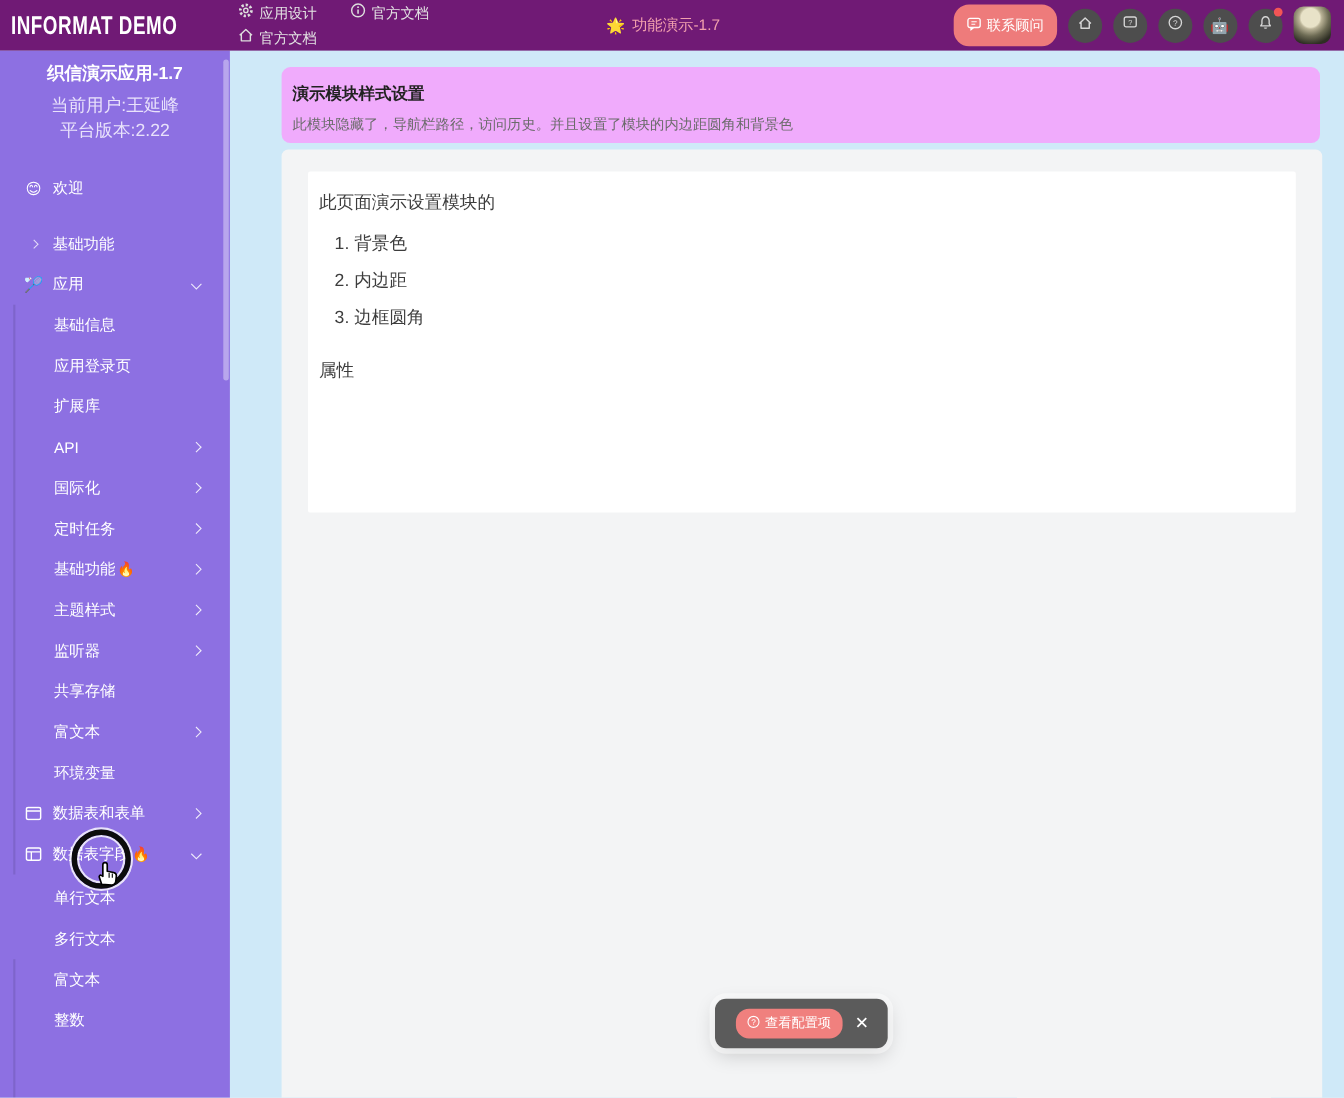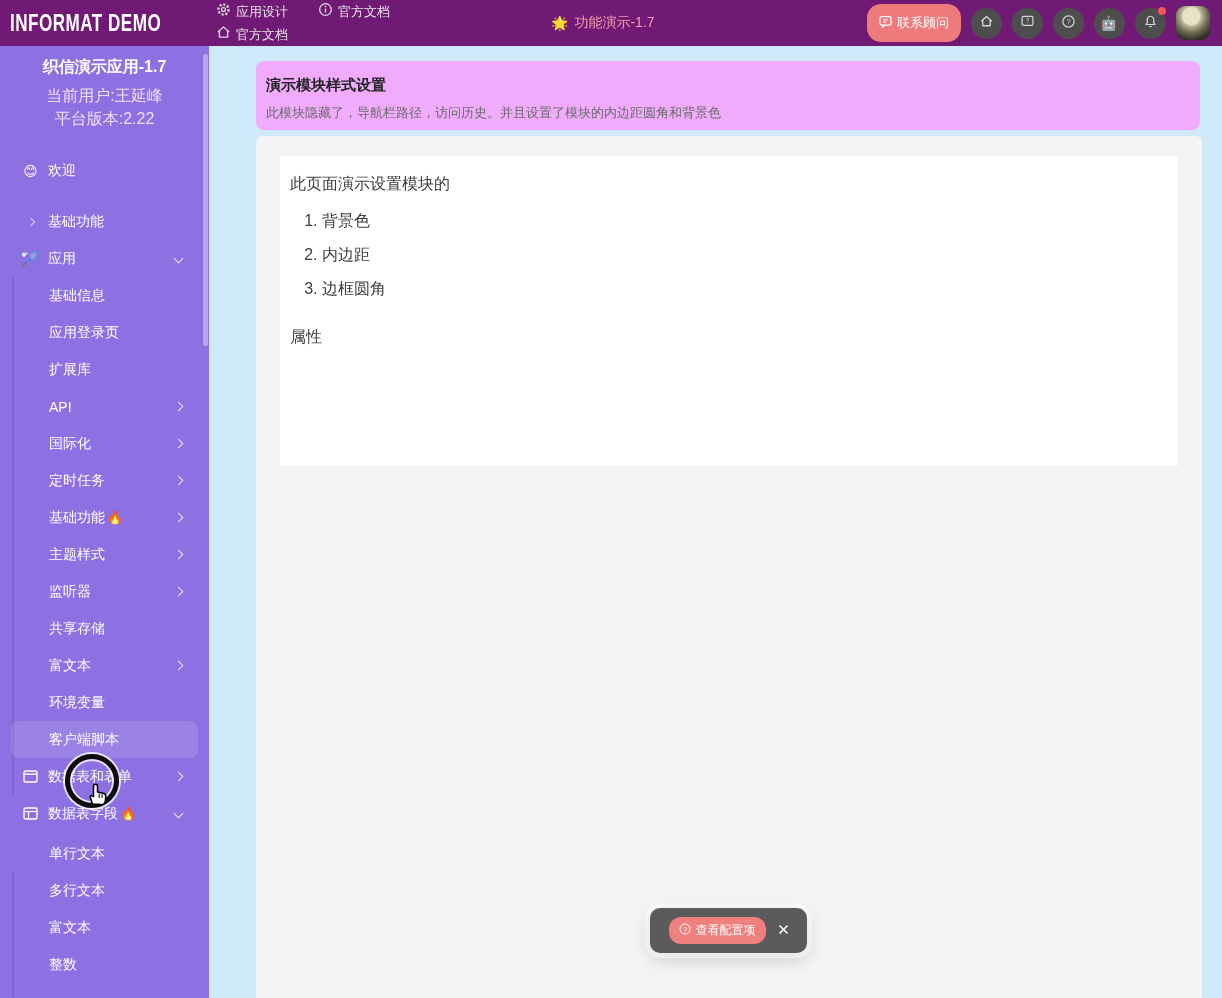--- a/index.html
+++ b/index.html
@@ -202,23 +202,20 @@
       <div class="menu-item sub">
         <span class="mi-label">共享存储</span>
       </div>
       <div class="menu-item sub">
         <span class="mi-label">富文本</span>
         <span class="chev trailing right"></span>
       </div>
       <div class="menu-item sub">
         <span class="mi-label">环境变量</span>
       </div>
-      <div class="menu-item sub hover">
-        <span class="mi-label">客户端脚本</span>
-      </div>
       <div class="menu-item top">
         <span class="mi-icon">
           <svg width="15" height="13" viewBox="0 0 15 13">
             <rect x="1" y="1" width="13" height="11" rx="1.5" fill="none" stroke="#fff" stroke-width="1.4"></rect>
             <line x1="1" y1="4.2" x2="14" y2="4.2" stroke="#fff" stroke-width="1.4"></line>
           </svg>
         </span>
         <span class="mi-label">数据表和表单</span>
         <span class="chev trailing right"></span>
       </div>

